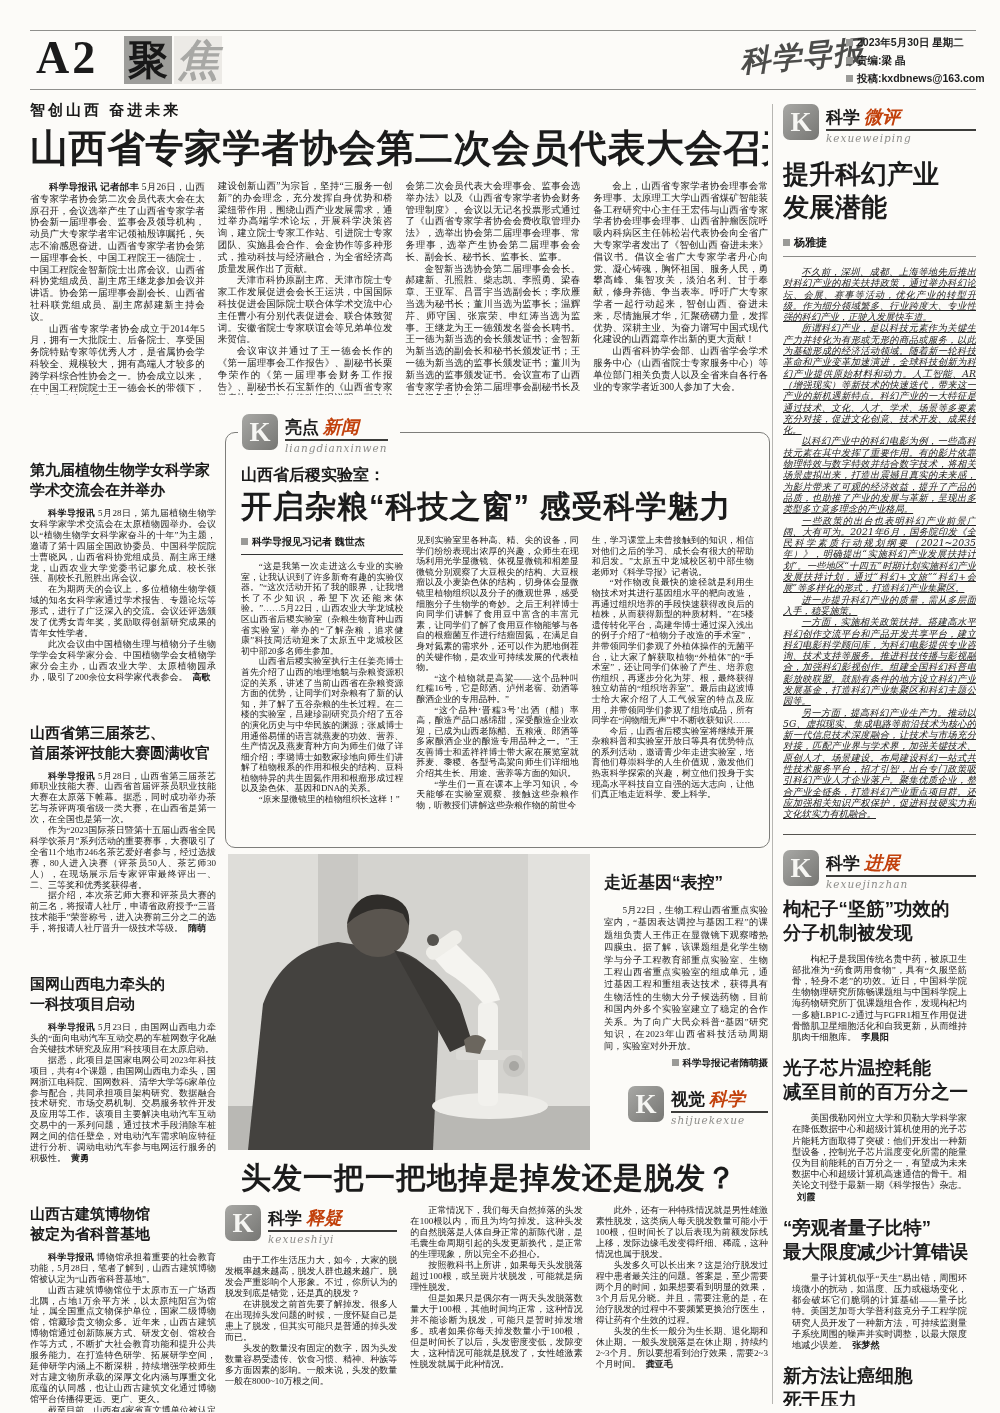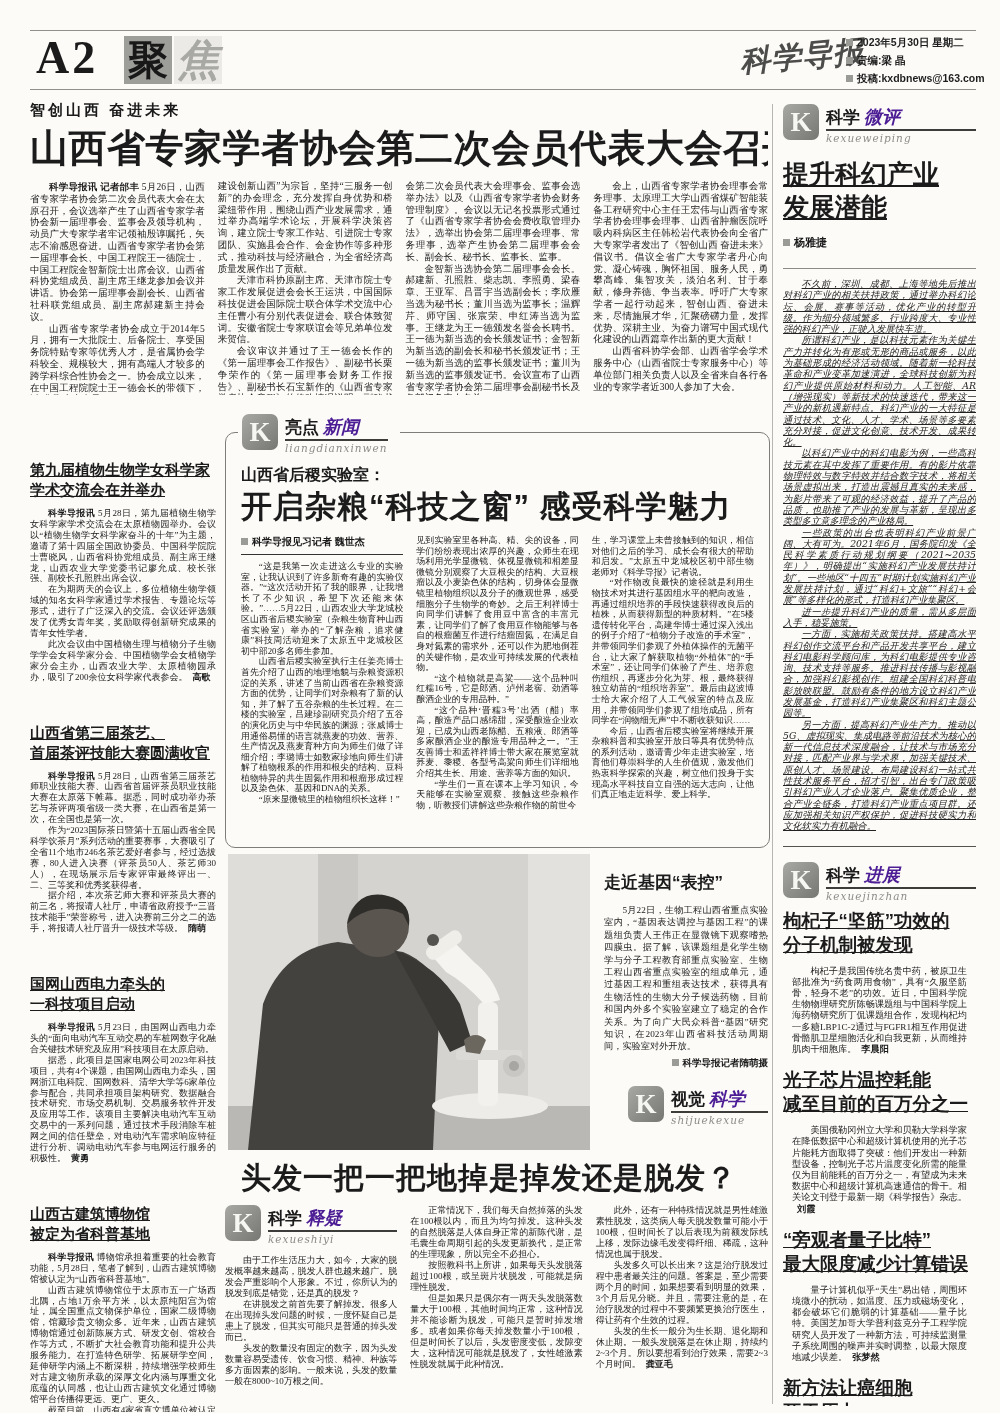--- a/index.html
+++ b/index.html
@@ -31,21 +31,21 @@
   .cont p:first-child{text-indent:0;}
   .lead-b{font-weight:700;font-family:"Liberation Sans",sans-serif;}
   .auth{font-weight:700;font-family:"Liberation Sans",sans-serif;margin-left:5px;}
   
   .badge{display:flex;align-items:flex-start;gap:7px;}
   .k-sq{width:36px;height:36px;border-radius:7px;background:linear-gradient(135deg,#a8a8a5,#767673);
         color:#f6f6f3;font:900 27px/36px "Liberation Serif",serif;text-align:center;flex:0 0 36px;}
   .badge-body{flex:1;min-width:0;}
   .badge-line1{display:flex;gap:4px;align-items:baseline;border-bottom:2px solid #3c3c3a;padding:3px 0 2px;}
   .badge-bold{font:900 17px/19px "Liberation Sans",sans-serif;}
-  .badge-script{font:italic 700 18px/19px "DejaVu Serif",serif;color:#4c1d95;}
+  .badge-script{font:italic 700 18px/19px "DejaVu Serif",serif;color:#c2410c;}
   .badge-pinyin{font:italic 10.5px/15px "DejaVu Serif",serif;color:#8c8c89;letter-spacing:1px;}
   
   .left-rail{position:absolute;left:30px;top:420px;width:186px;height:992px;overflow:hidden;}
   .lr-art{margin-bottom:17px;margin-top:40px;}
   .lr-title{font:800 15px/20px "Liberation Serif",serif;margin-bottom:8px;}
   .lr-body{font:9px/10.9px "Liberation Serif",serif;text-align:justify;}
   
   .hl-box{position:absolute;left:225px;top:432px;width:543px;height:414px;border:1.5px solid #7d7d7a;border-radius:10px;}
   .hl-badge{position:absolute;left:12px;top:-19px;background:#fcfbf8;padding:0 12px 0 4px;}
   .hl-inner{padding:28px 15px 0;}
@@ -66,27 +66,27 @@
   
   .hair{position:absolute;left:225px;top:1160px;width:543px;height:248px;overflow:hidden;}
   .hair-head{font:900 30px/36px "Liberation Sans",sans-serif;letter-spacing:1px;white-space:nowrap;margin-left:16px;}
   .hair-cols{display:flex;gap:13px;margin-top:9px;height:200px;overflow:hidden;}
   .hair-col{flex:1;font:9px/11px "Liberation Serif",serif;text-align:justify;}
   .hair-col .badge{margin-bottom:8px;}
   
   .vline{position:absolute;left:772px;top:104px;height:1300px;width:1px;background:#b7b6b2;}
   .right-rail{position:absolute;left:783px;top:104px;width:193px;height:1302px;overflow:hidden;}
   .wp-title{font:800 26px/33px "Liberation Serif",serif;margin:12px 0 8px;}
-  .wp-byline{font:700 11px/20px "Liberation Sans",sans-serif;border-bottom:1px solid #8b8b88;padding-bottom:16px;}
+  .wp-byline{font:700 11px/20px "Liberation Sans",sans-serif;border-bottom:1px solid #8b8b88;padding-bottom:4px;}
   .wp-body{margin-top:9px;font:italic 9.3px/11.3px "DejaVu Serif",serif;text-align:justify;color:#222;text-decoration:underline;}
   .rr-divider{height:1px;background:#55534f;margin:14px 0 15px;}
   .jz-art{margin-bottom:13px;}
   .jz-title{font:800 18.5px/24px "Liberation Sans",sans-serif;margin:5px 0 7px;}
   .jz-body{font:9.2px/11.2px "Liberation Serif",serif;text-align:justify;text-indent:2em;}
-  .tl{display:block;text-decoration:underline;}
+  .tl{display:block;}
 </style>
 </head>
 <body>
 
 <div id="page">
 
   <div class="rule-a"></div>
   <div class="pageno">A2</div>
   <div class="seclogo">
     <span class="sec1">聚</span>

